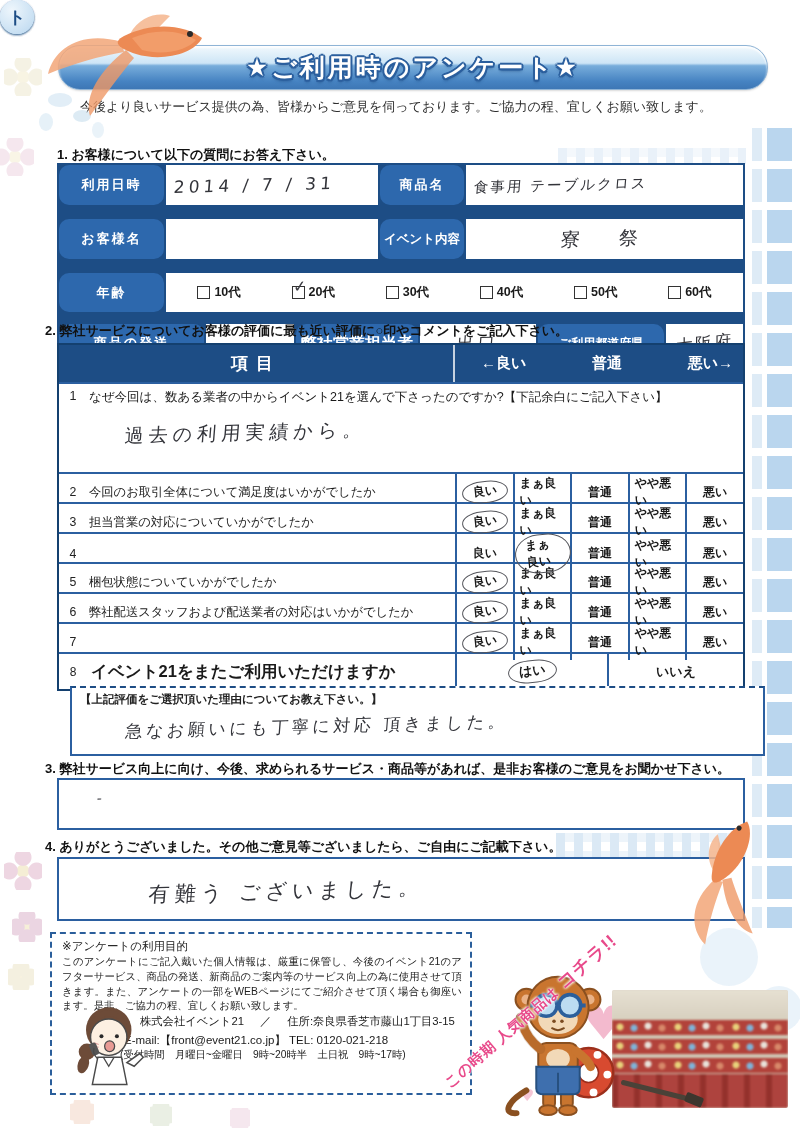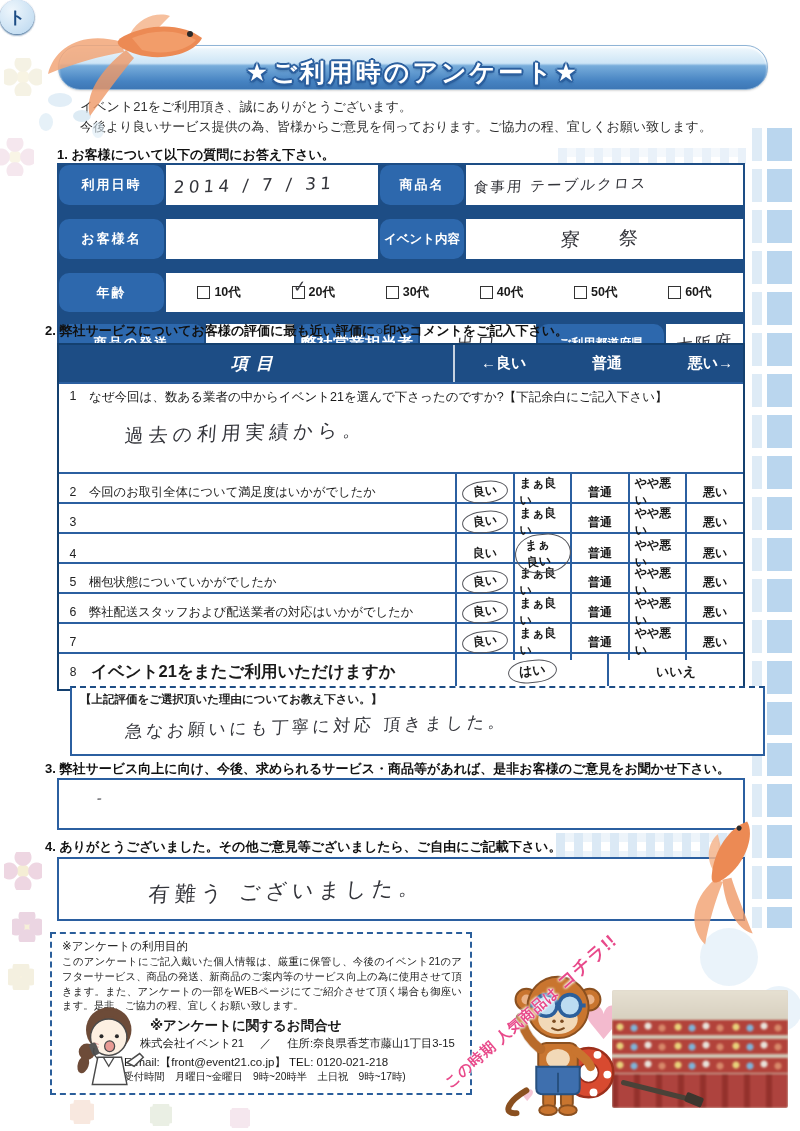--- a/index.html
+++ b/index.html
@@ -33,21 +33,21 @@
   }
   .goldfish { position:absolute; z-index:3; }
   .hand { font-family:"DejaVu Sans",sans-serif; color:#33343a; display:inline-block;
           transform:skewX(-6deg) rotate(-1.5deg); }
   
   .banner {
     position:absolute; left:58px; top:45px; width:710px; height:45px; z-index:2;
     border-radius:22px; border:1px solid #8fb4d6;
     background:linear-gradient(180deg,#f2f9fd 0%,#cde5f6 40%,#78addb 46%,#4683c2 82%,#3d77b5 100%);
     box-shadow:inset 0 2px 2px rgba(255,255,255,.9), 0 1px 2px rgba(0,0,0,.15);
-    display:flex; align-items:flex-end; justify-content:center;
+    display:flex; align-items:center; justify-content:center;
   }
   .banner-title {
     color:#fff; font-weight:bold; font-size:25px; letter-spacing:3px;
     text-shadow:2px 0 0 #2b5f9e,-2px 0 0 #2b5f9e,0 2px 0 #2b5f9e,0 -2px 0 #2b5f9e,
                 1.5px 1.5px 0 #2b5f9e,-1.5px 1.5px 0 #2b5f9e,1.5px -1.5px 0 #2b5f9e,-1.5px -1.5px 0 #2b5f9e,
                 0 3px 3px rgba(20,60,110,.5);
   }
   
   .intro { position:absolute; left:80px; top:97px; width:680px; font-size:13px; line-height:1.55; color:#2e2e2e; z-index:1; }
   .sec-heading { position:absolute; font-size:13px; font-weight:bold; color:#111; z-index:2; }
@@ -66,21 +66,21 @@
   .age-opt { display:flex; align-items:center; font-size:12.5px; font-weight:bold; cursor:pointer; }
   .checkbox { width:13px; height:13px; border:1.6px solid #333; background:#fff; display:inline-block;
               position:relative; margin-right:4px; }
   .checkbox.checked::after { content:"✓"; position:absolute; left:0px; top:-10px; font-size:16px; color:#3a3a40;
               font-family:"DejaVu Sans",sans-serif; transform:rotate(-5deg); }
   
   .table2 { position:absolute; left:57px; top:343px; width:688px; z-index:2;
             border:2px solid #14406f; background:#fff; }
   .t2-head { display:grid; grid-template-columns:396px 1fr; background:#1d4d85; color:#fff; height:37px; }
   .t2-head-item { display:flex; align-items:center; justify-content:center; font-size:17px; font-weight:bold;
-                  letter-spacing:8px; border-right:2px solid rgba(255,255,255,.75);font-style:italic; }
+                  letter-spacing:8px; border-right:2px solid rgba(255,255,255,.75); }
   .t2-head-scale { display:flex; align-items:center; justify-content:space-between; padding:0 10px 0 26px;
                    font-size:15px; font-weight:bold; }
   .t2-q1 { border-top:2px solid #2b5fa0; min-height:90px; padding:5px 8px; font-size:12.5px; }
   .t2-q1 .qtext { display:flex; gap:10px; }
   .t2-q1-answer { font-size:19px; letter-spacing:5px; margin:14px 0 0 58px; }
   .t2-row { display:grid; grid-template-columns:396px repeat(5,1fr); border-top:2px solid #2b5fa0; height:30px; }
   .t2-q { display:flex; align-items:center; gap:10px; padding-left:8px; font-size:12.3px; }
   .qnum { width:12px; text-align:center; color:#222; flex:none; }
   .rate-cell { border-left:2px solid #2b5fa0; display:flex; align-items:center; justify-content:center;
                font-size:12px; font-weight:bold; cursor:pointer; }
@@ -185,21 +185,20 @@
     <path d="M112,36 C140,22 172,24 190,38 C182,54 150,62 124,54 C106,48 100,42 112,36 Z" fill="#ec8a54"></path>
     <circle cx="178" cy="34" r="3" fill="#2a2a2a"></circle>
   </svg>
 </div>
 
 <div class="banner">
   <div class="banner-title">★ご利用時のアンケート★</div>
 </div>
 
 <div class="intro">
-  <div>イベント21をご利用頂き、誠にありがとうございます。</div>
   <div>今後より良いサービス提供の為、皆様からご意見を伺っております。ご協力の程、宜しくお願い致します。</div>
 </div>
 
 <div class="sec-heading" style="left:57px; top:146px;">1. お客様について以下の質問にお答え下さい。</div>
 
 <div class="table1">
   <div class="t1-row ra">
     <div class="t1-label">利用日時</div>
     <div class="t1-val">
       <span class="hand" style="font-size:17px; letter-spacing:4px;">2014 / 7 / 31</span>
@@ -301,20 +300,21 @@
     <div class="rate-cell">
         <span class="pill">やや悪い</span>
       </div>
     <div class="rate-cell">
         <span class="pill">悪い</span>
       </div>
   </div>
   <div class="t2-row">
     <div class="t2-q">
         <span class="qnum">3</span>
+        <span>担当営業の対応についていかがでしたか</span>
       </div>
     <div class="rate-cell circled">
         <span class="pill">良い</span>
       </div>
     <div class="rate-cell">
         <span class="pill">まぁ良い</span>
       </div>
     <div class="rate-cell">
         <span class="pill">普通</span>
       </div>
@@ -433,21 +433,20 @@
 </div>
 
 <div class="sec-heading" style="left:45px; top:838px;">4. ありがとうございました。その他ご意見等ございましたら、ご自由にご記載下さい。</div>
 <div class="box s4-box">
   <div class="s4-answer hand">有難う ございました。</div>
 </div>
 
 <div class="footer-box">
   <div class="purpose-title">※アンケートの利用目的</div>
   <div class="purpose-text">このアンケートにご記入戴いた個人情報は、厳重に保管し、今後のイベント21のアフターサービス、商品の発送、新商品のご案内等のサービス向上の為に使用させて頂きます。また、アンケートの一部をWEBページにてご紹介させて頂く場合も御座います。是非、ご協力の程、宜しくお願い致します。</div>
-  <div class="contact-title">※アンケートに関するお問合せ</div>
   <div class="contact-line">
     <span>株式会社イベント21</span><span class="sep">／</span><span>住所:奈良県香芝市藤山1丁目3-15</span>
   </div>
   <div class="email-line">E-mail:【front@event21.co.jp】 TEL: 0120-021-218</div>
   <div class="hours-line">(受付時間　月曜日~金曜日　9時~20時半　土日祝　9時~17時)</div>
 
   <svg class="operator" width="100" height="100" viewBox="0 0 110 110">
     <circle cx="58" cy="34" r="25" fill="#6d4b38"></circle>
     <circle cx="34" cy="58" r="9" fill="#6d4b38"></circle>
     <ellipse cx="30" cy="72" rx="6" ry="10" fill="#6d4b38" transform="rotate(18 30 72)"></ellipse>

